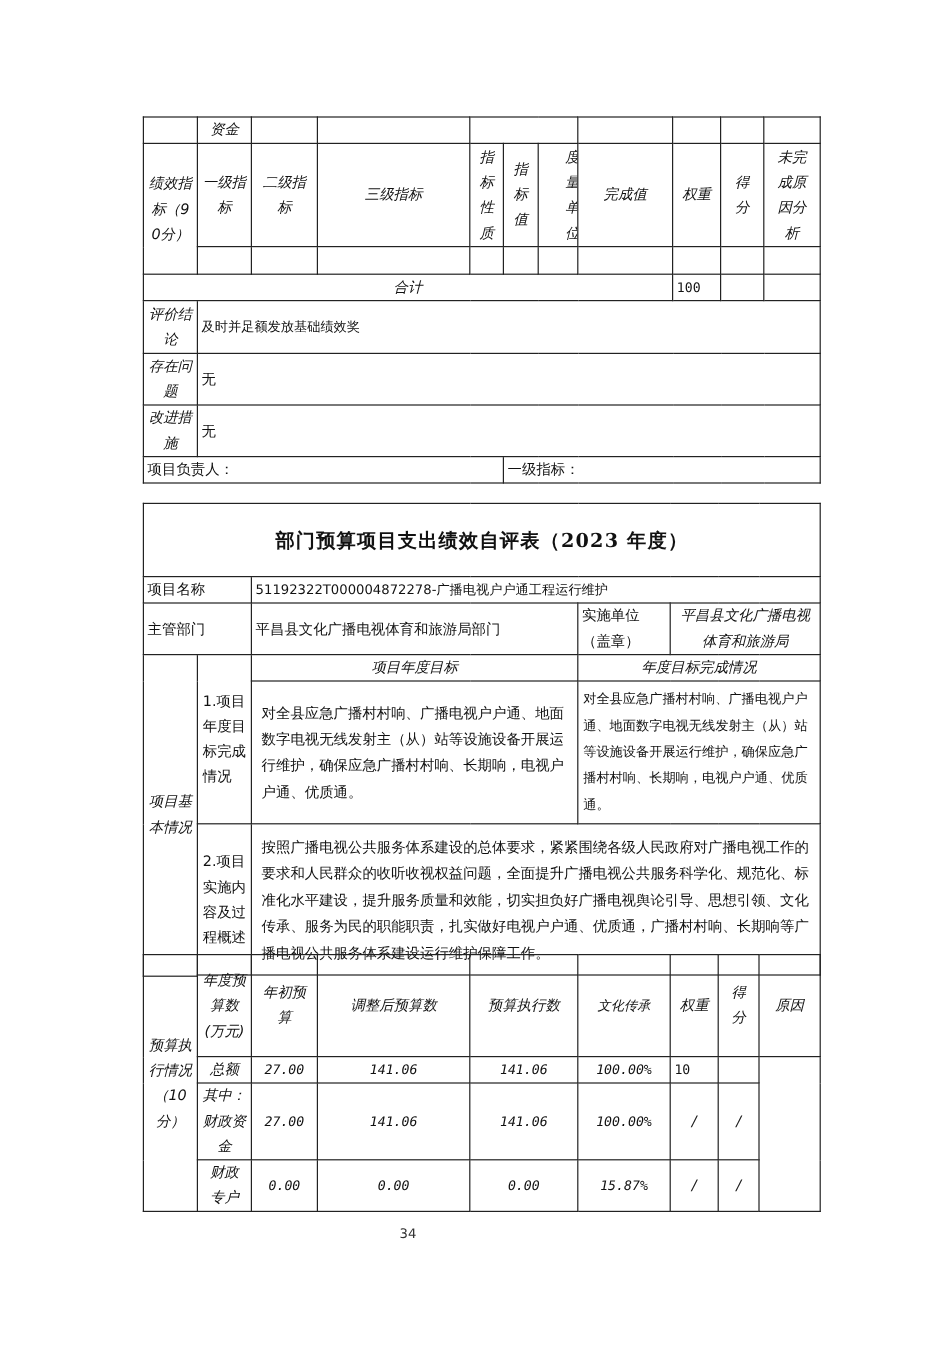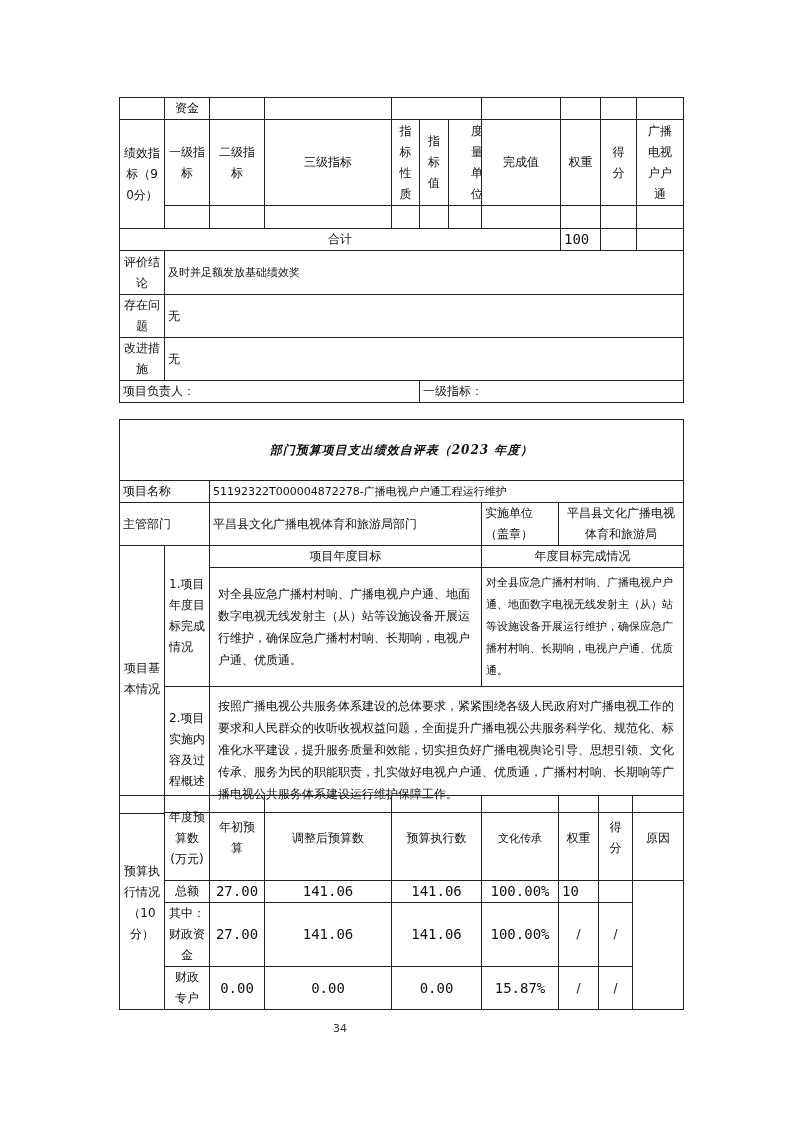--- a/index.html
+++ b/index.html
@@ -1,29 +1,29 @@
 <!DOCTYPE html>
 <html><head>
 <meta charset="utf-8">
 <style>
   html, body { margin: 0; padding: 0; background: #ffffff; }
   body { width: 793px; height: 1122px; position: relative; overflow: hidden;
          font-family: "DejaVu Sans", "Liberation Sans", sans-serif; color: #111; }
   table { border-collapse: collapse; position: absolute; table-layout: fixed; }
   td { border: 1px solid #222; padding: 0 3px; font-size: 12px; line-height: 21px;
        vertical-align: middle; overflow: hidden; word-break: break-all; }
-  .c { text-align: center; }
+  .c { text-align: center; font-style: italic; }
   .l { text-align: left; }
   .t1 { left: 119px; top: 97px; width: 564px; }
   .t2 { left: 119px; top: 419px; width: 564px; }
   .title { font-family: "DejaVu Serif", "Liberation Serif", serif; font-weight: bold;
-           font-size: 12px; text-align: center; letter-spacing: 1px; font-style: italic; }
+           font-size: 16px; text-align: center; letter-spacing: 1px; }
   .para { font-size: 12px; line-height: 22px; padding: 6px 8px; }
   .narrow { font-size: 12px; line-height: 21px; padding: 0 4px; }
-  .num { font-family: "DejaVu Sans Mono", "Liberation Mono", monospace; font-size: 14px; }
+  .num { font-family: "DejaVu Sans Mono", "Liberation Mono", monospace; font-size: 11px; }
   .sm { font-size: 11px; }
   .pagenum { position: absolute; top: 1022px; left: 0; width: 680px; text-align: center;
              font-size: 11px; color: #333; }
 </style>
 </head>
 <body>
 
 <table class="t1">
   <colgroup>
     <col style="width:45px">
@@ -54,21 +54,21 @@
     <td rowspan="2" class="c narrow">绩效指标（90分）</td>
     <td class="c narrow">一级指标</td>
     <td class="c narrow">二级指标</td>
     <td class="c">三级指标</td>
     <td class="c narrow" style="padding:0 6px">指标性质</td>
     <td class="c narrow" style="padding:0 7px">指标值</td>
     <td class="c narrow" style="padding:0 22px">度量单位</td>
     <td class="c">完成值</td>
     <td class="c">权重</td>
     <td class="c narrow" style="padding:0 10px">得分</td>
-    <td class="c narrow" style="padding:0 8px">广播电视户户通</td>
+    <td class="c narrow" style="padding:0 8px">未完成原因分析</td>
   </tr>
   <tr style="height:23px">
     <td></td>
         <td></td>
         <td></td>
     <td></td>
         <td></td>
         <td></td>
     <td></td>
         <td></td>

